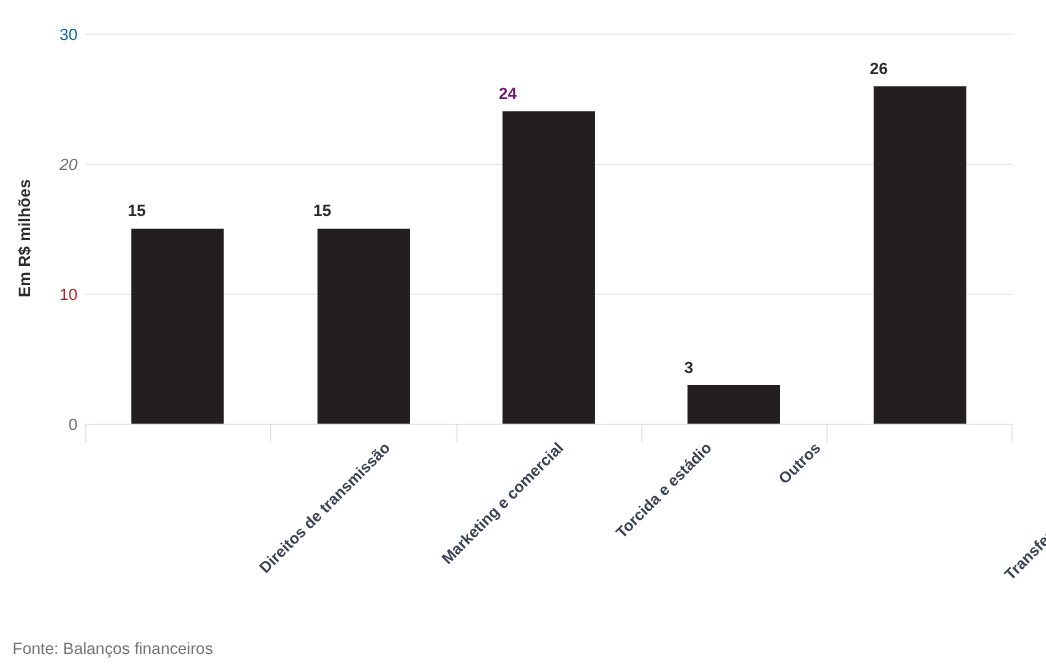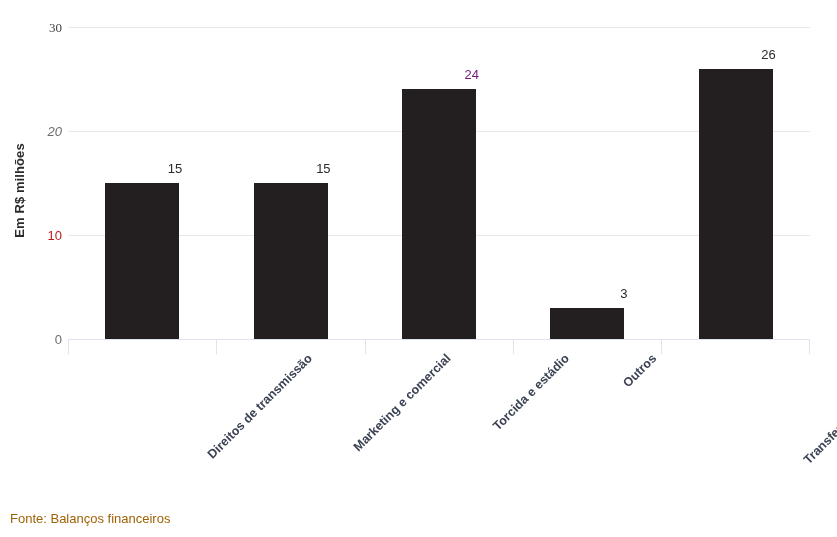--- a/index.html
+++ b/index.html
@@ -82,23 +82,23 @@
   
   .bar {
     position: absolute;
     background: #231f20;
     bottom: 0;
   }
 
   .bar-value {
     position: absolute;
     font-size: 13px;
-    font-weight: normal;
+    font-weight: bold;
     color: #2b2b2b;
-    text-align: right;
+    text-align: left;
     line-height: 1;
   }
 
   
   .x-tick {
     position: absolute;
     top: 340px;
     width: 1px;
     height: 14px;
     background: #dfe3ef;
@@ -129,21 +129,21 @@
 </style>
 </head>
 <body style="background: rgb(255, 255, 255);">
 
 <div id="chart-root">
 
   <div class="y-axis-title">
     <span>Em R$ milhões</span>
   </div>
 
-  <div class="y-tick-label" id="ytick-3" style="top: 21px; color: #404040; font-family: Liberation Serif, serif;">30</div>
+  <div class="y-tick-label" id="ytick-3" style="top: 21px; color: #0369a1;">30</div>
   <div class="y-tick-label" id="ytick-2" style="top: 125px; color: rgb(110, 110, 110); font-style: italic;">20</div>
   <div class="y-tick-label" id="ytick-1" style="top: 229px; color: #b91c1c;">10</div>
   <div class="y-tick-label" id="ytick-0" style="top: 333px; color: rgb(110, 110, 110);">0</div>
 
   <div id="plot-area">
     <div class="gridline" style="top: 0px; background: rgb(232, 232, 234);"></div>
     <div class="gridline" style="top: 104px; background: rgb(232, 232, 234);"></div>
     <div class="gridline" style="top: 208px; background: rgb(232, 232, 234);"></div>
     <div class="baseline" style="top: 312px; background: rgb(223, 227, 239);"></div>
 
@@ -166,15 +166,15 @@
   <div class="x-tick" style="left: 513px; background: rgb(223, 227, 239);"></div>
   <div class="x-tick" style="left: 661px; background: rgb(223, 227, 239);"></div>
   <div class="x-tick" style="left: 809px; background: rgb(223, 227, 239);"></div>
 
   <div class="x-cat-label" id="cat-0" style="left: 164.2px; top: 352px; color: rgb(59, 66, 83);">Direitos de transmissão</div>
   <div class="x-cat-label" id="cat-1" style="left: 312.6px; top: 352px; color: rgb(59, 66, 83);">Marketing e comercial</div>
   <div class="x-cat-label" id="cat-2" style="left: 461px; top: 352px; color: rgb(59, 66, 83);">Torcida e estádio</div>
   <div class="x-cat-label" id="cat-3" style="left: 609.4px; top: 352px; color: rgb(59, 66, 83);">Outros</div>
   <div class="x-cat-label" id="cat-4" style="left: 757.8px; top: 352px; color: rgb(59, 66, 83);">Transferências de atletas</div>
 
-  <div class="source-note" style="color: #a16207;">Fonte: Balanços financeiros</div>
+  <div class="source-note" style="color: #737373;">Fonte: Balanços financeiros</div>
 
 </div>
 
 </body></html>

